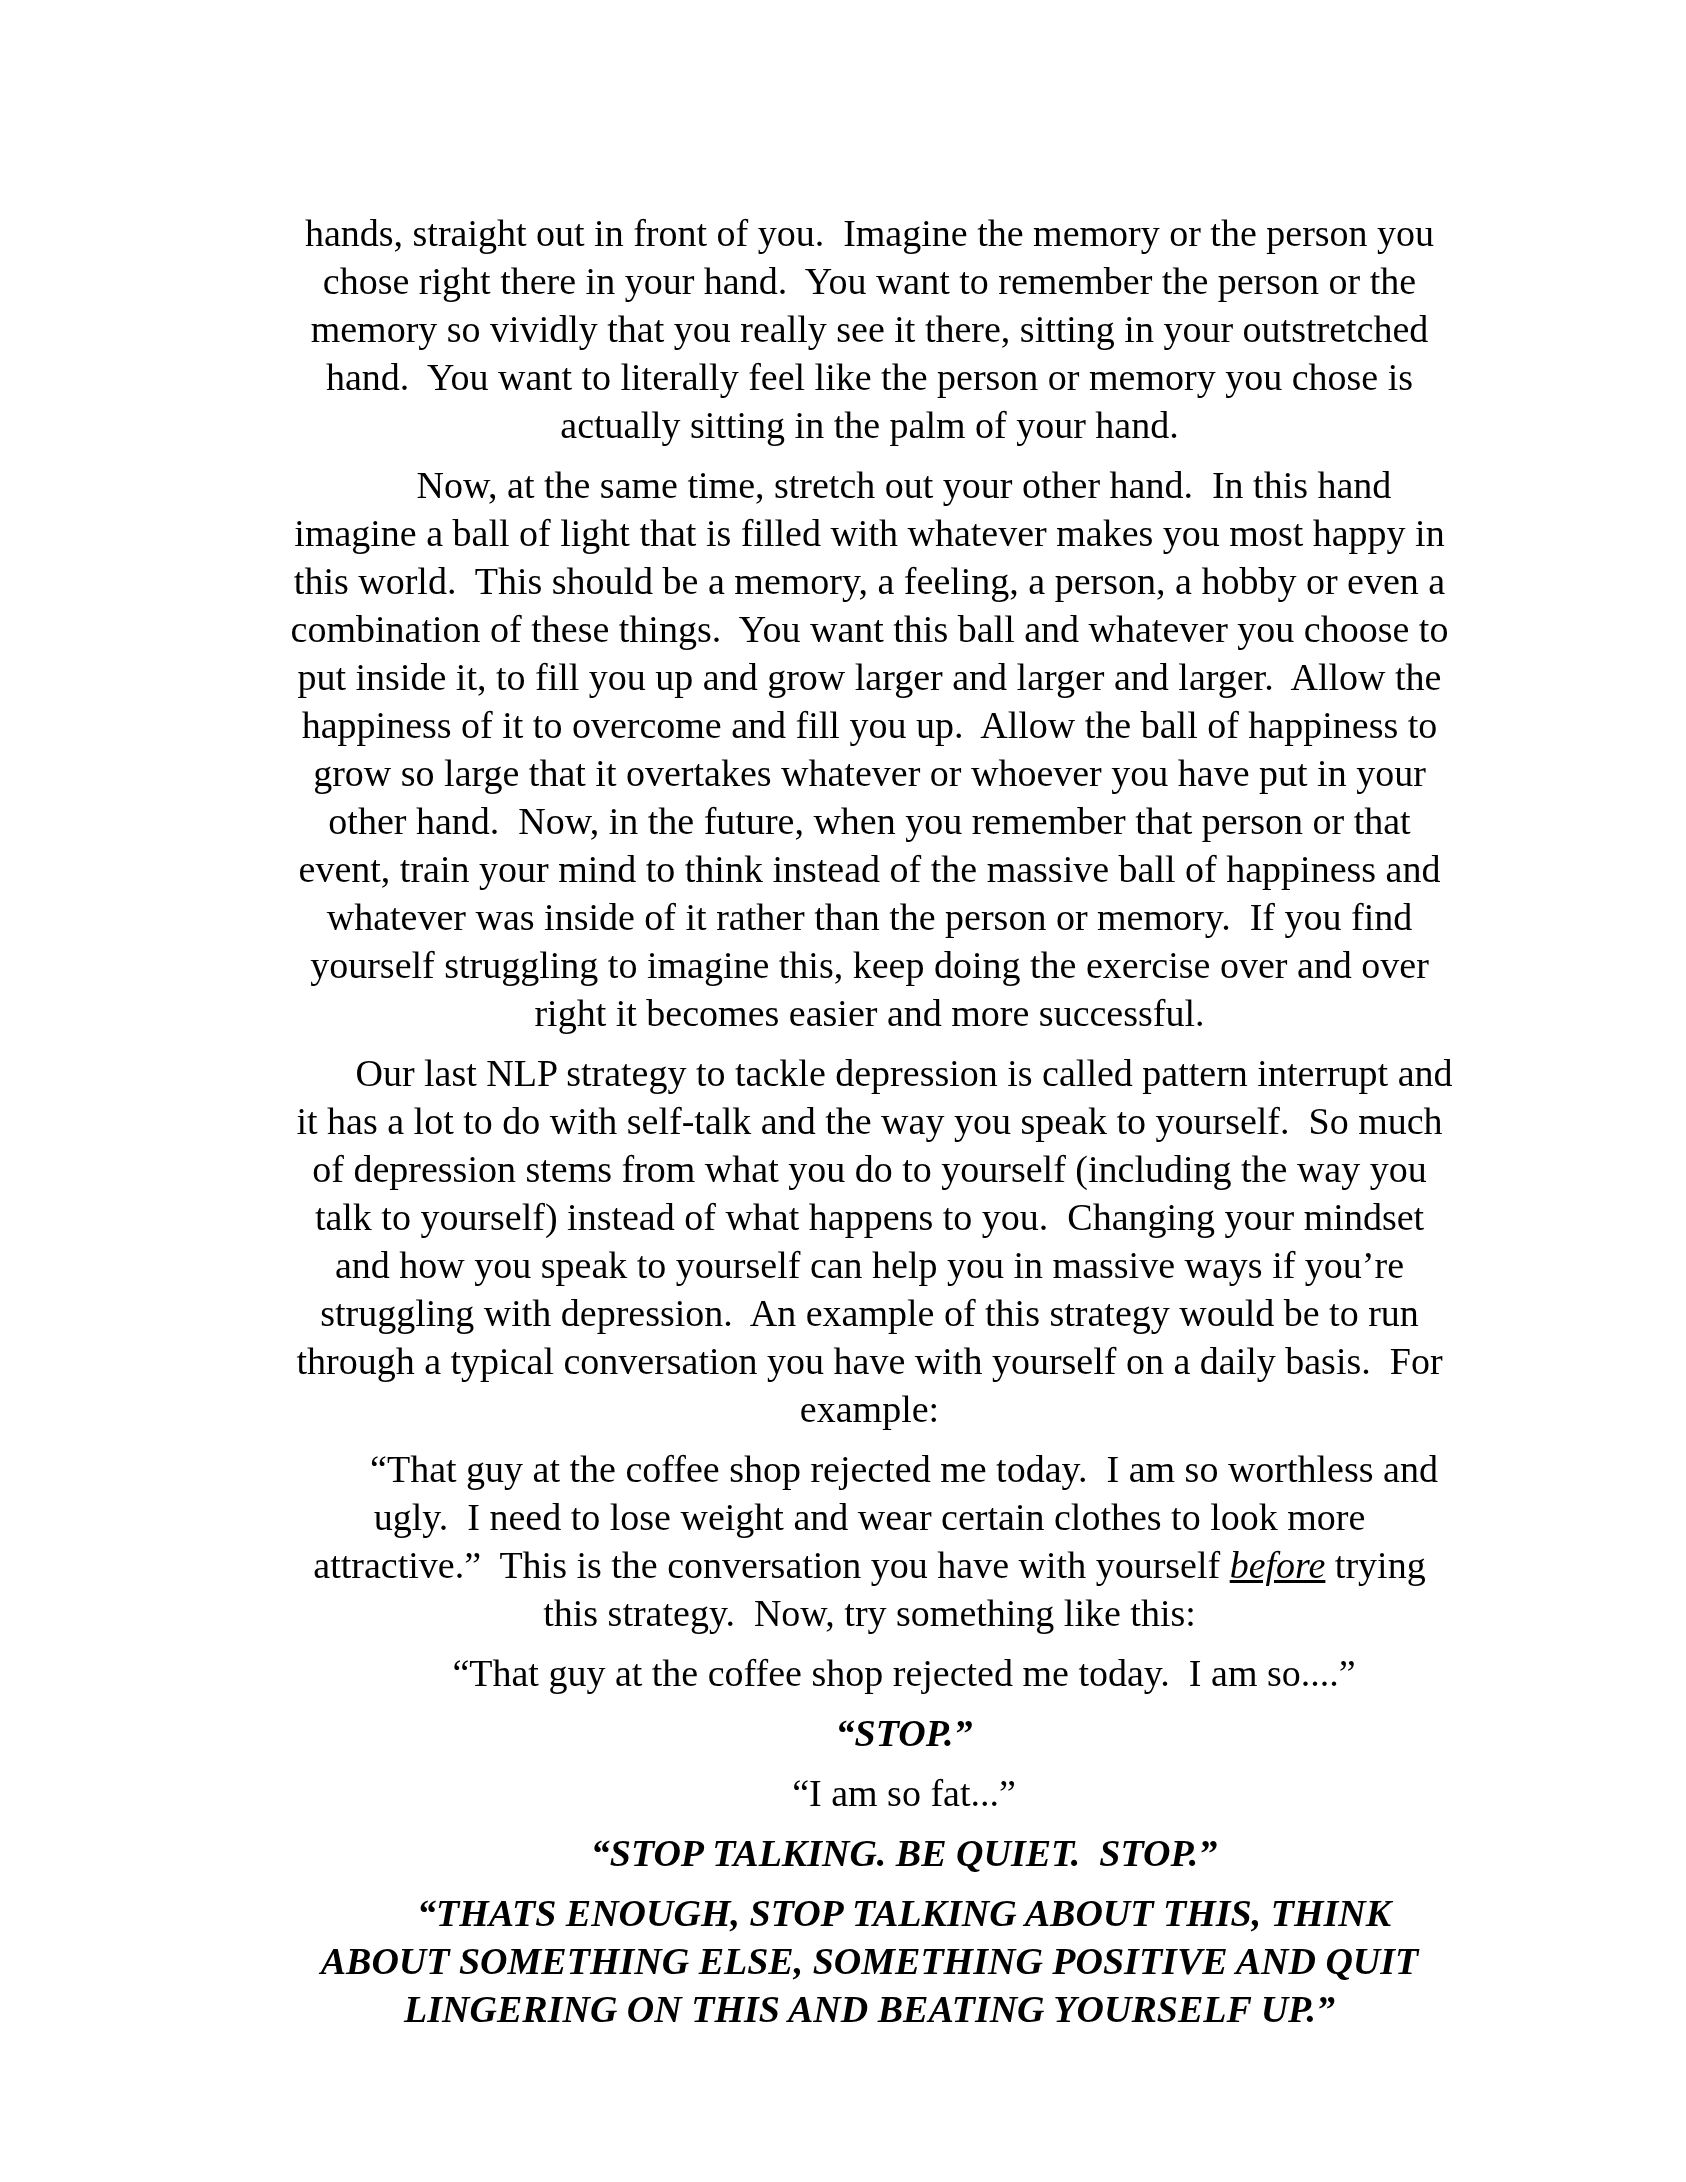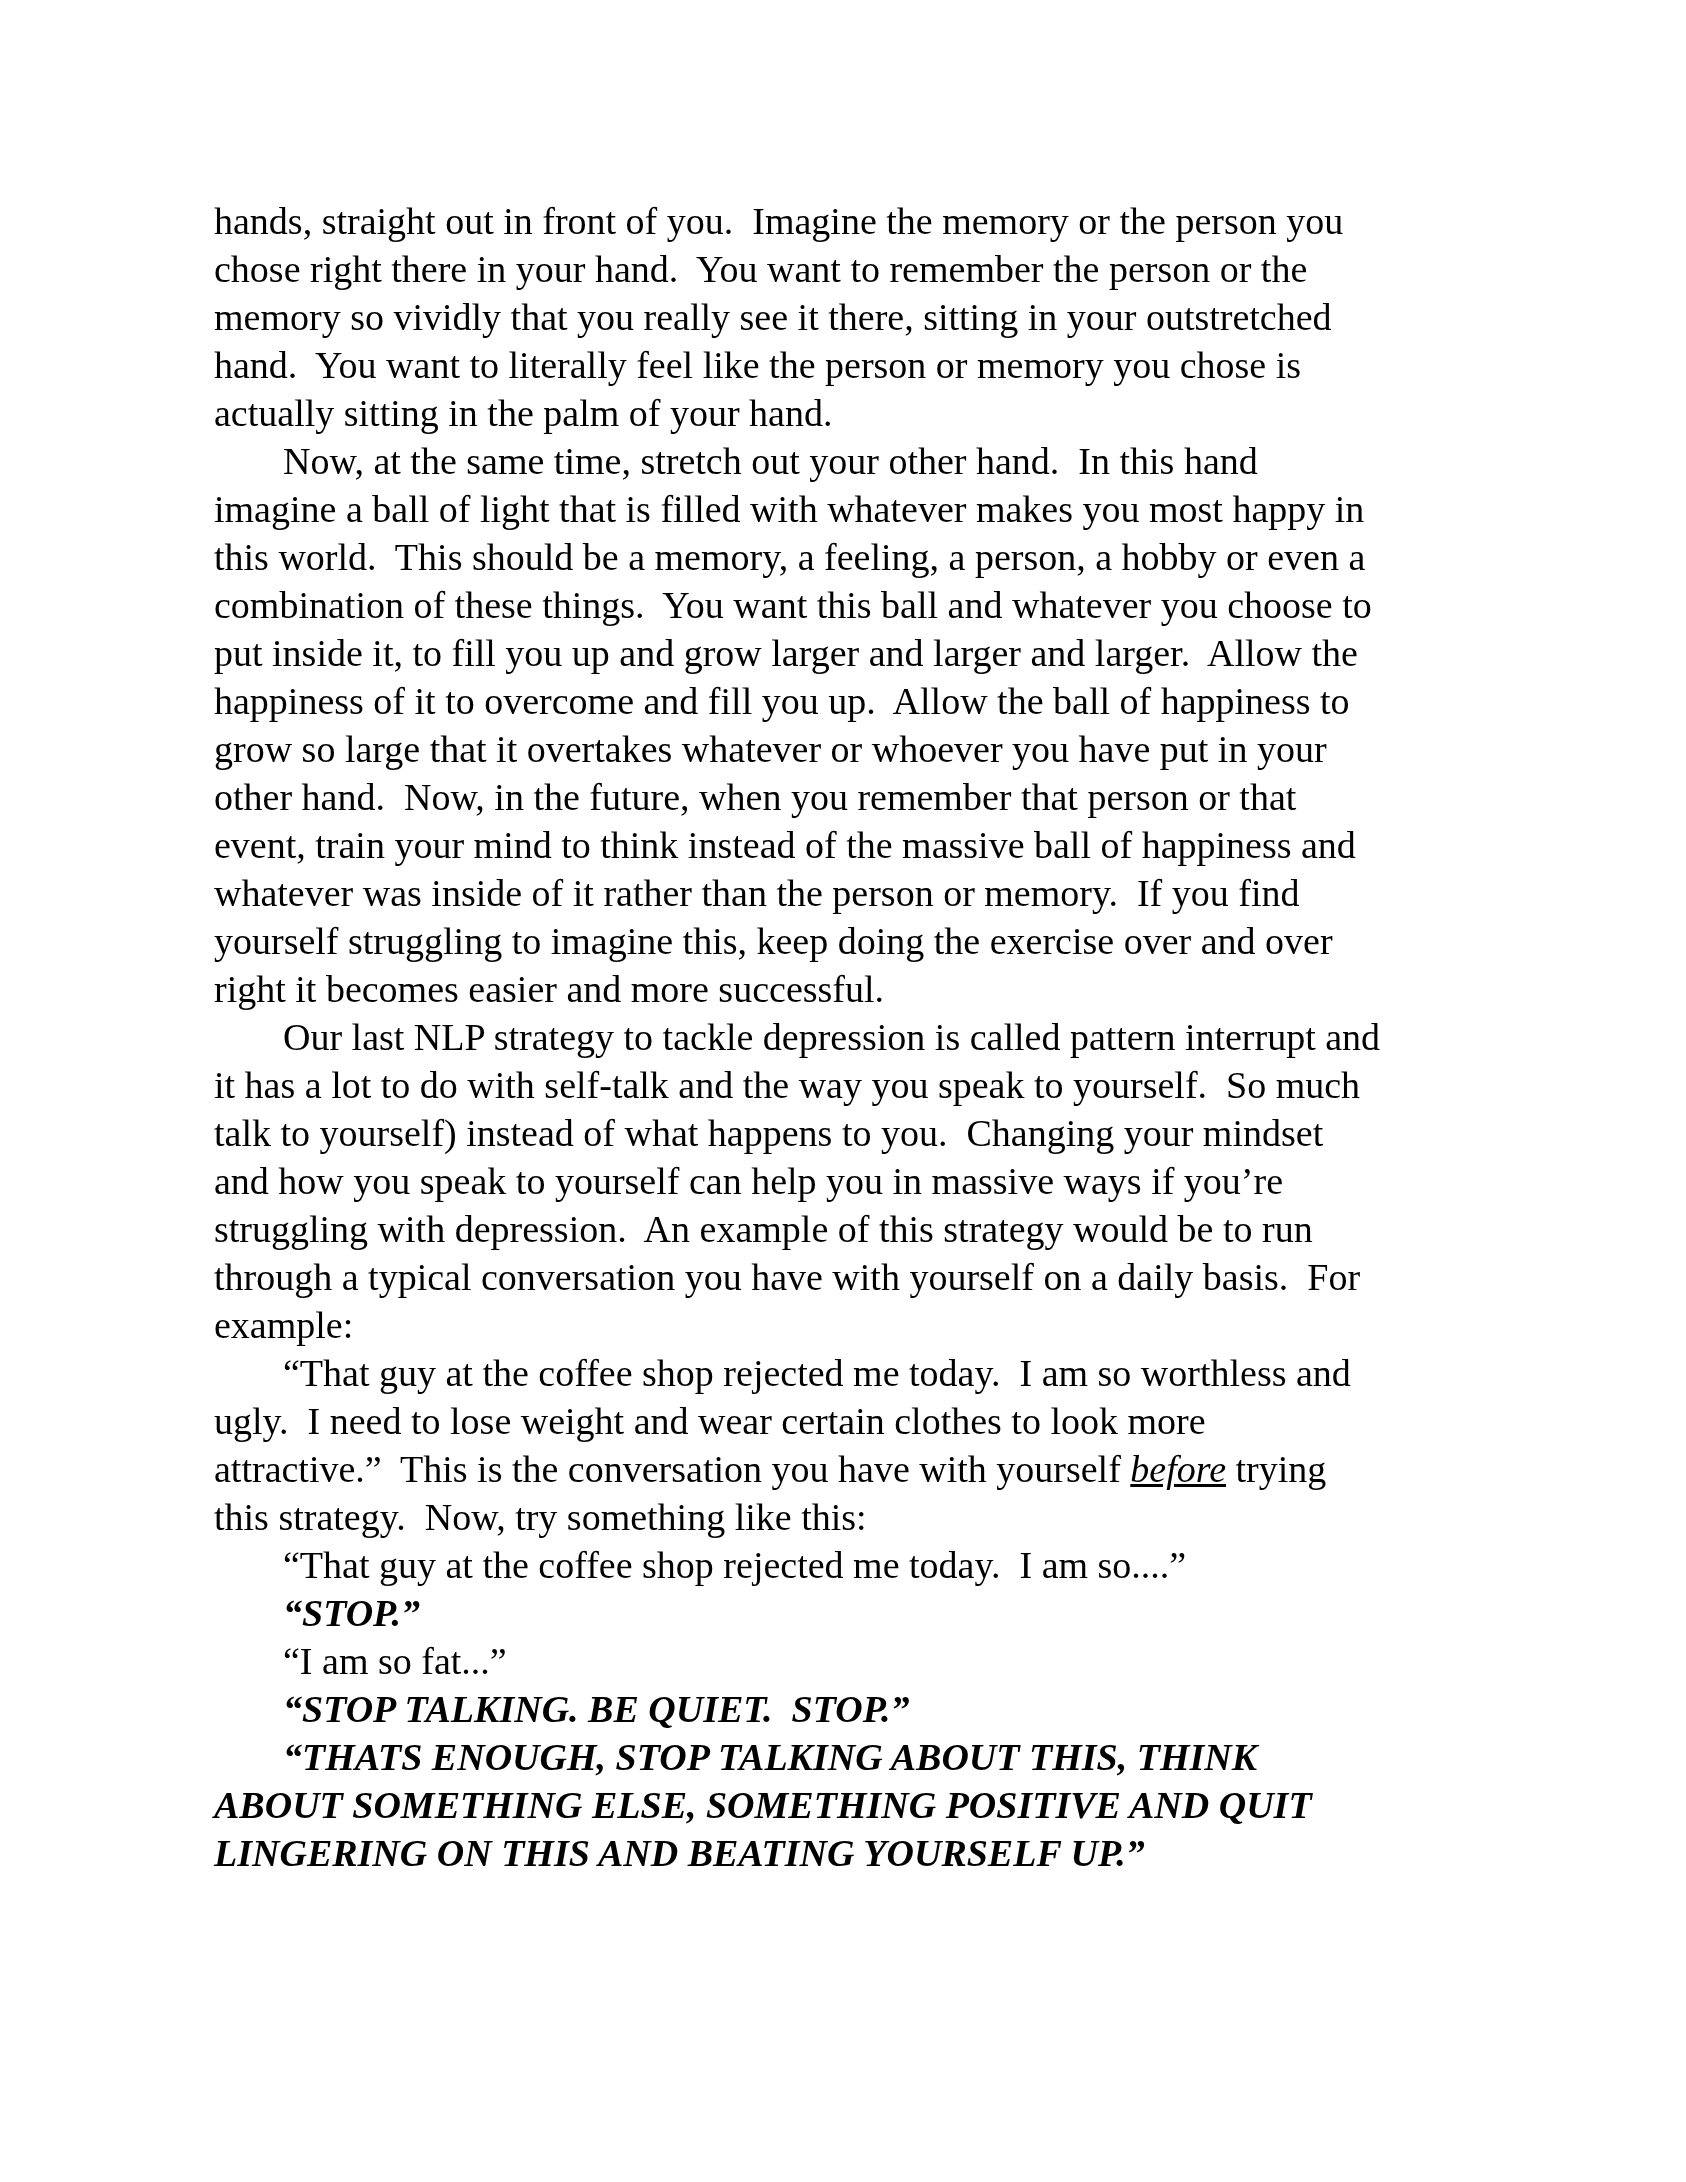--- a/index.html
+++ b/index.html
@@ -18,22 +18,23 @@
     position: absolute;
     left: 214px;
     top: 197px;
     width: 1311px;
     font-family: "Liberation Serif", serif;
     font-size: 38px;
     line-height: 48px;
     color: #000000;
   }
   .para {
-    margin: 0;
+    margin: 12px;
     padding: 0;
+    text-align: center;
   }
   .para.bold {
     font-weight: 700;
     font-style: italic;
   }
   .line {
     white-space: pre;
   }
   .line.indent {
     padding-left: 69px;
@@ -65,20 +66,21 @@
         <div class="line">grow so large that it overtakes whatever or whoever you have put in your</div>
         <div class="line">other hand.  Now, in the future, when you remember that person or that</div>
         <div class="line">event, train your mind to think instead of the massive ball of happiness and</div>
         <div class="line">whatever was inside of it rather than the person or memory.  If you find</div>
         <div class="line">yourself struggling to imagine this, keep doing the exercise over and over</div>
         <div class="line">right it becomes easier and more successful.</div>
       </div>
       <div class="para">
         <div class="line indent">Our last NLP strategy to tackle depression is called pattern interrupt and</div>
         <div class="line">it has a lot to do with self-talk and the way you speak to yourself.  So much</div>
+        <div class="line">of depression stems from what you do to yourself (including the way you</div>
         <div class="line">talk to yourself) instead of what happens to you.  Changing your mindset</div>
         <div class="line">and how you speak to yourself can help you in massive ways if you’re</div>
         <div class="line">struggling with depression.  An example of this strategy would be to run</div>
         <div class="line">through a typical conversation you have with yourself on a daily basis.  For</div>
         <div class="line">example:</div>
       </div>
       <div class="para">
         <div class="line indent">“That guy at the coffee shop rejected me today.  I am so worthless and</div>
         <div class="line">ugly.  I need to lose weight and wear certain clothes to look more</div>
         <div class="line"><span>attractive.”  This is the conversation you have with yourself </span><span class="italic">before</span><span> trying</span></div>

